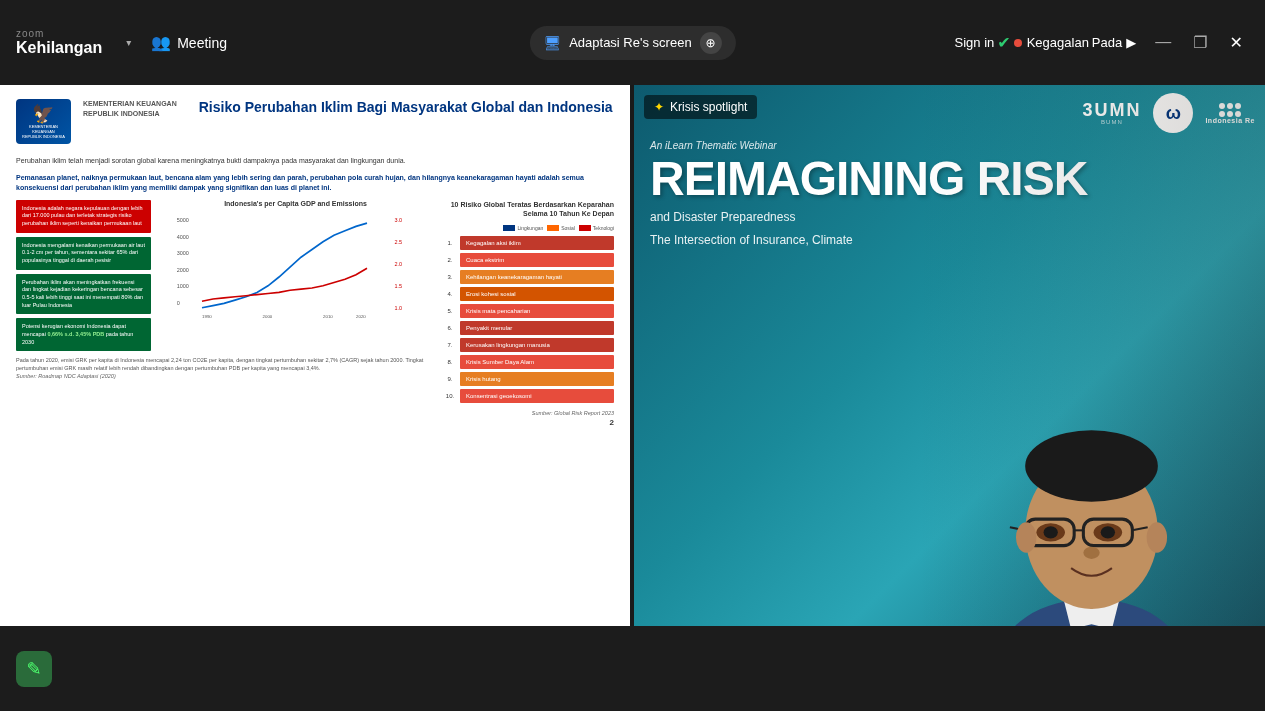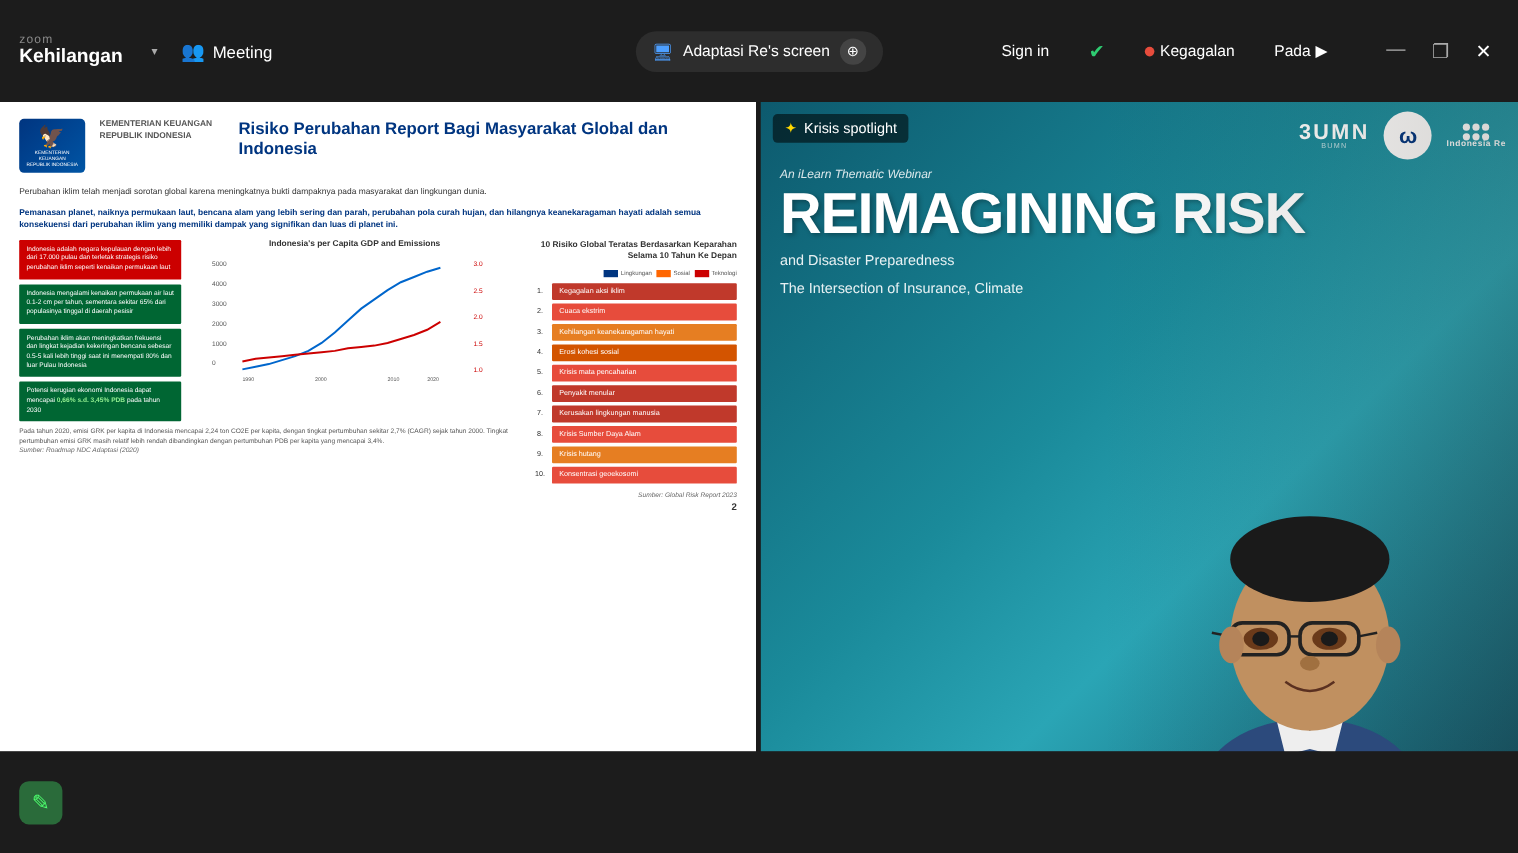--- a/index.html
+++ b/index.html
@@ -96,21 +96,21 @@
       align-items: center;
       justify-content: center;
       cursor: pointer;
       color: #fff;
       font-size: 12px;
     }
 
     .titlebar-right {
       display: flex;
       align-items: center;
-      gap: 33px;
+      gap: 3px;
       margin-left: auto;
     }
     .sign-in-btn {
       color: #fff;
       font-size: 13px;
       cursor: pointer;
     }
     .recording-indicator {
       display: flex;
       align-items: center;
@@ -613,21 +613,21 @@
           <span class="logo-eagle">🦅</span>
           <div class="logo-text">
             <div style="font-size:4px;color:#fff;text-align:center;">KEMENTERIAN KEUANGAN</div>
             <div style="font-size:4px;color:#fff;text-align:center;">REPUBLIK INDONESIA</div>
           </div>
         </div>
         <div style="display:flex;flex-direction:column;justify-content:center;">
           <div class="ministry-text">KEMENTERIAN KEUANGAN</div>
           <div class="ministry-text">REPUBLIK INDONESIA</div>
         </div>
-        <div class="slide-title">Risiko Perubahan Report Bagi Masyarakat Global dan Indonesia</div>
+        <div class="slide-title">Risiko Perubahan Iklim Bagi Masyarakat Global dan Indonesia</div>
       </div>
 
       <div class="slide-body-text">Perubahan iklim telah menjadi sorotan global karena meningkatnya bukti dampaknya pada masyarakat dan lingkungan dunia.</div>
       <div class="highlight-text">Pemanasan planet, naiknya permukaan laut, bencana alam yang lebih sering dan parah, perubahan pola curah hujan, dan hilangnya keanekaragaman hayati adalah semua konsekuensi dari perubahan iklim yang memiliki dampak yang signifikan dan luas di planet ini.</div>
 
       <div class="slide-two-col">
 
         <div style="display:flex;flex-direction:column;flex:1;">
           <div style="display:flex;gap:6px;">
 

